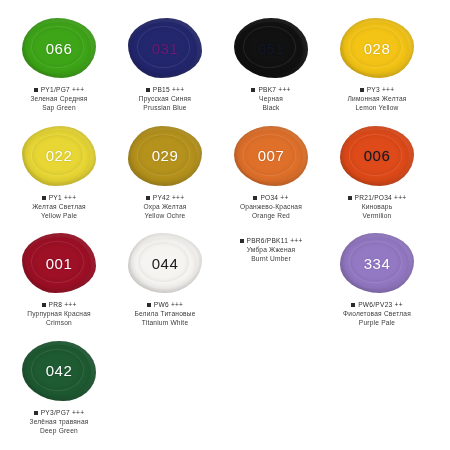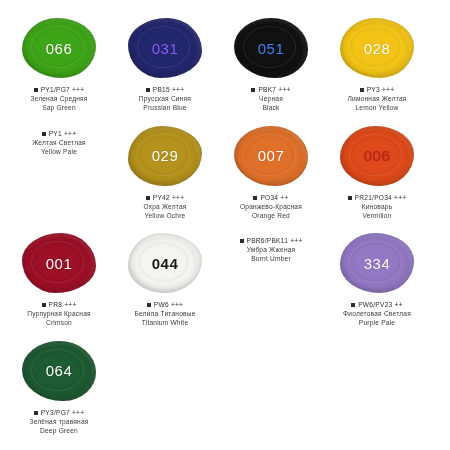--- a/index.html
+++ b/index.html
@@ -87,21 +87,20 @@
     z-index: 3;
     font-size: 15px;
     letter-spacing: 0.5px;
     font-weight: 400;
     color: #ffffff;
     text-shadow: 0 0 2px rgba(0,0,0,0.18);
   }
   .swatch-number.dark-text {
     color: #1a1a1a;
     text-shadow: none;
-    font-weight: bold;
   }
   .swatch-info {
     margin-top: 6px;
     text-align: center;
     line-height: 1.22;
     color: #3b3b3b;
     width: 106px;
   }
   .pigment-line {
     font-size: 6.6px;
@@ -152,37 +151,37 @@
           <span>PY1/PG7 +++</span>
         </div>
         <div class="name-ru">Зеленая Средняя</div>
         <div class="name-en">Sap Green</div>
       </div>
     </div>
 
     <div class="swatch-cell">
       <div class="blob-wrap">
         <div class="blob blob-v2" style="background: rgb(35, 39, 110);"></div>
-        <span class="swatch-number" style="color: #8b5cf6;">031</span>
+        <span class="swatch-number" style="color: #701a75;">031</span>
       </div>
       <div class="swatch-info">
         <div class="pigment-line">
           <span class="pigment-square"></span>
           <span>PB15 +++</span>
         </div>
         <div class="name-ru">Прусская Синяя</div>
         <div class="name-en">Prussian Blue</div>
       </div>
     </div>
 
 
     <div class="swatch-cell">
       <div class="blob-wrap">
         <div class="blob blob-v4" style="background: rgb(17, 17, 17);"></div>
-        <span class="swatch-number" style="color: #3b82f6;">051</span>
+        <span class="swatch-number" style="color: #0f172a;">051</span>
       </div>
       <div class="swatch-info">
         <div class="pigment-line">
           <span class="pigment-square"></span>
           <span>PBK7 +++</span>
         </div>
         <div class="name-ru">Черная</div>
         <div class="name-en">Black</div>
       </div>
     </div>
@@ -196,20 +195,24 @@
         <div class="pigment-line">
           <span class="pigment-square"></span>
           <span>PY3 +++</span>
         </div>
         <div class="name-ru">Лимонная Желтая</div>
         <div class="name-en">Lemon Yellow</div>
       </div>
     </div>
 
     <div class="swatch-cell">
+      <div class="blob-wrap">
+        <div class="blob blob-v2" style="background: rgb(231, 214, 52);"></div>
+        <span class="swatch-number" style="color: rgb(255, 255, 255);">022</span>
+      </div>
       <div class="swatch-info">
         <div class="pigment-line">
           <span class="pigment-square"></span>
           <span>PY1 +++</span>
         </div>
         <div class="name-ru">Желтая Светлая</div>
         <div class="name-en">Yellow Pale</div>
       </div>
     </div>
 
@@ -239,21 +242,21 @@
           <span>PO34 ++</span>
         </div>
         <div class="name-ru">Оранжево-Красная</div>
         <div class="name-en">Orange Red</div>
       </div>
     </div>
 
     <div class="swatch-cell">
       <div class="blob-wrap">
         <div class="blob" style="background: rgb(222, 74, 25);"></div>
-        <span class="swatch-number" style="color: #b91c1c;">006</span>
+        <span class="swatch-number" style="color: #0f172a;">006</span>
       </div>
       <div class="swatch-info">
         <div class="pigment-line">
           <span class="pigment-square"></span>
           <span>PR21/PO34 +++</span>
         </div>
         <div class="name-ru">Киноварь</div>
         <div class="name-en">Vermilion</div>
       </div>
     </div>
@@ -312,21 +315,21 @@
         <div class="name-ru">Фиолетовая Светлая</div>
         <div class="name-en">Purple Pale</div>
       </div>
     </div>
 
 
 
     <div class="swatch-cell">
       <div class="blob-wrap">
         <div class="blob blob-v4" style="background: rgb(30, 90, 50);"></div>
-        <span class="swatch-number" style="color: rgb(255, 255, 255);">064</span>
+        <span class="swatch-number" style="color: rgb(255, 255, 255);">042</span>
       </div>
       <div class="swatch-info">
         <div class="pigment-line">
           <span class="pigment-square"></span>
           <span>PY3/PG7 +++</span>
         </div>
         <div class="name-ru">Зелёная травяная</div>
         <div class="name-en">Deep Green</div>
       </div>
     </div>

